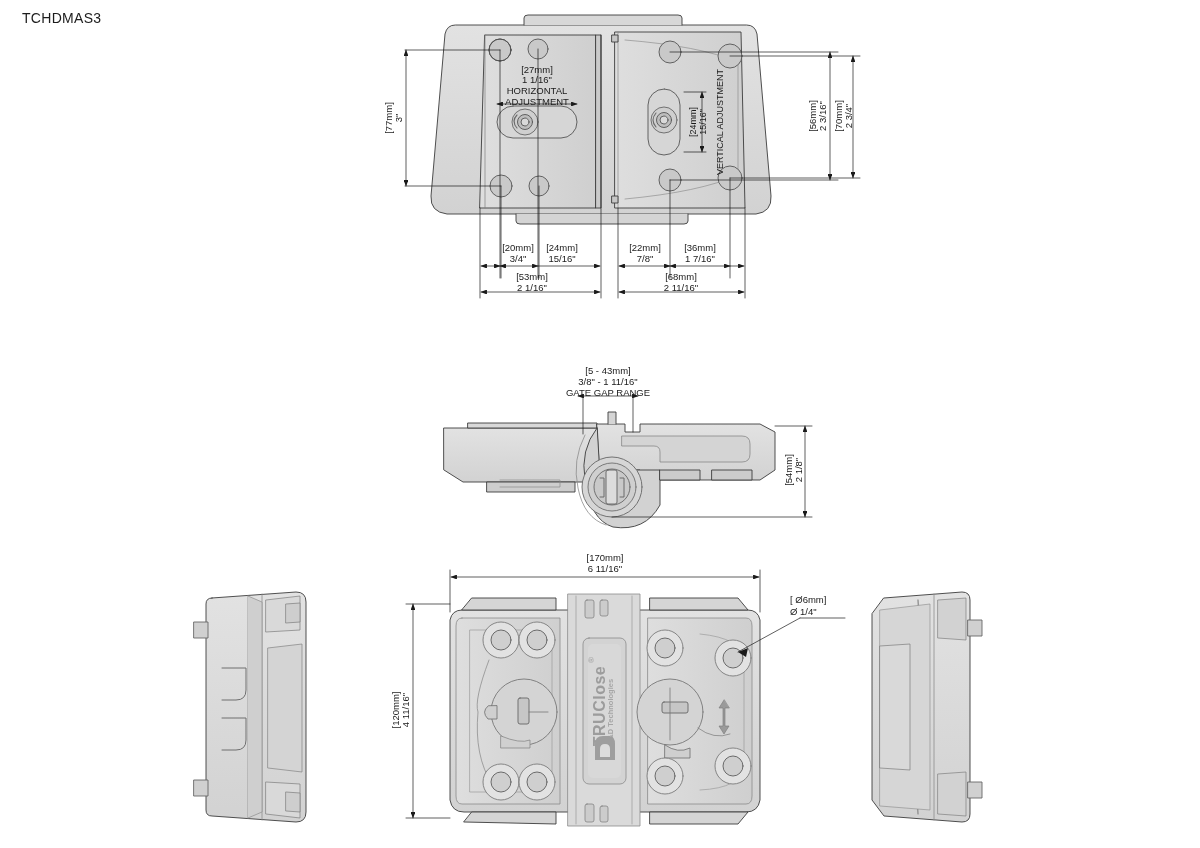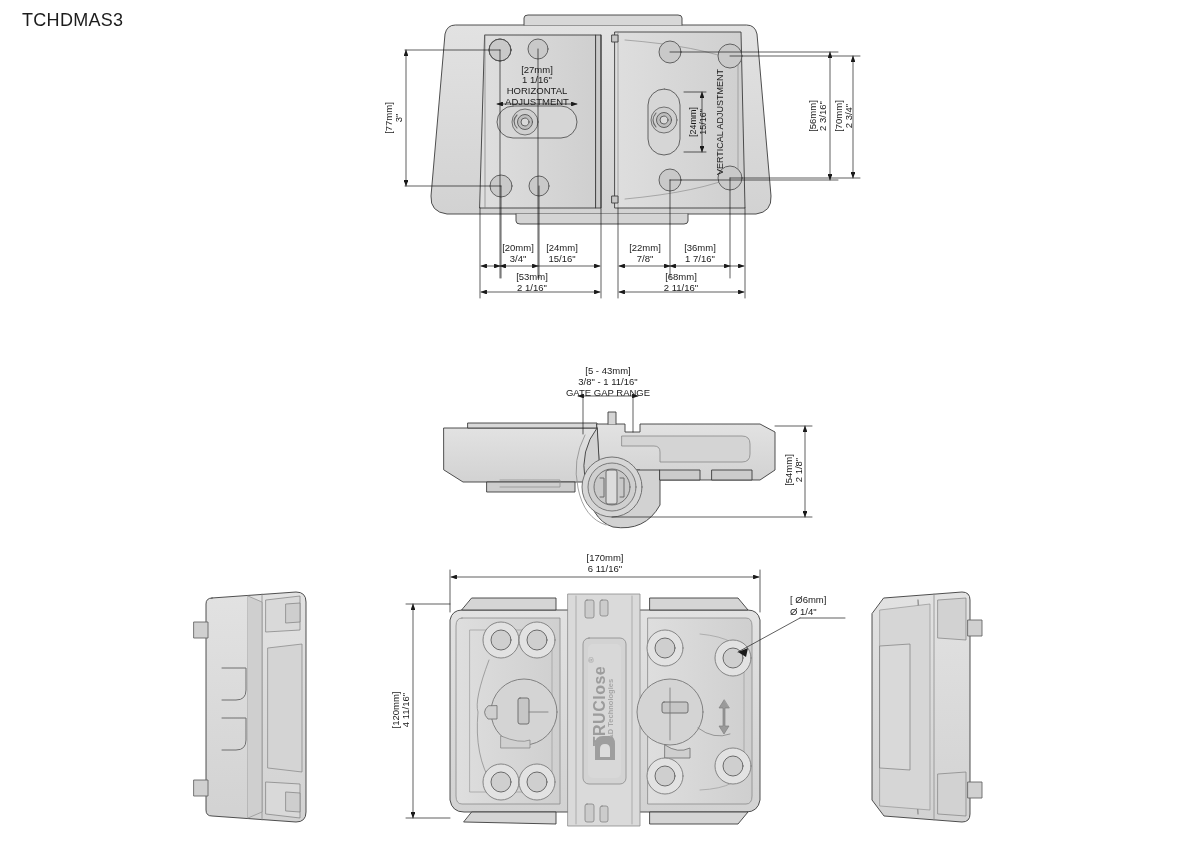--- a/index.html
+++ b/index.html
@@ -4,21 +4,21 @@
 <title>TCHDMAS3</title>
 <style>
   html,body{margin:0;padding:0;background:#ffffff;}
   body{
     width:1200px;height:848px;position:relative;overflow:hidden;
     font-family:"Liberation Sans","DejaVu Sans",sans-serif;
     color:#1a1a1a;
   }
   #page-title{
     position:absolute;left:22px;top:10px;
-    font-size:18px;letter-spacing:.3px;color:#1c1c1c;
+    font-size:14px;letter-spacing:.3px;color:#1c1c1c;
   }
   #drawing{position:absolute;left:0;top:0;width:1200px;height:848px;}
   .dimtext{font-family:"Liberation Sans","DejaVu Sans",sans-serif;fill:#1a1a1a;}
   svg text{dominant-baseline:middle;}
 </style>
 </head>
 <body>
 
 <div id="page-title">TCHDMAS3</div>
 

